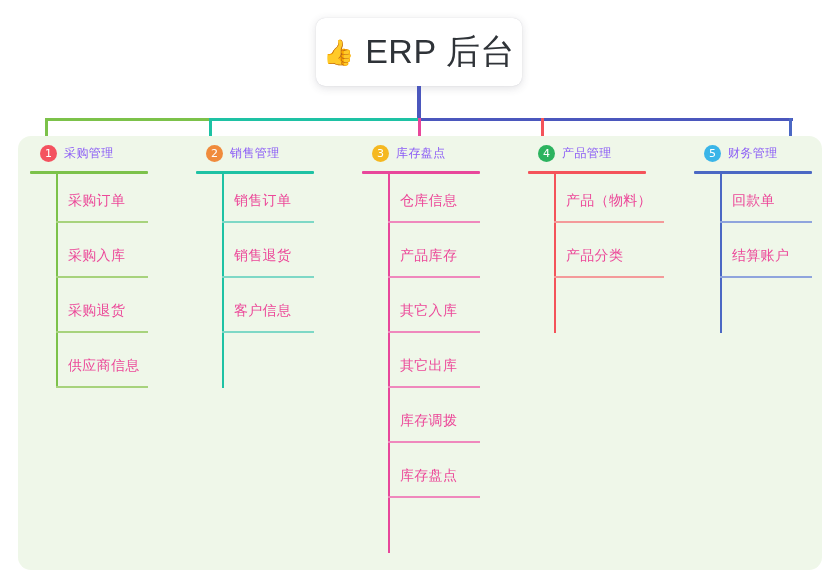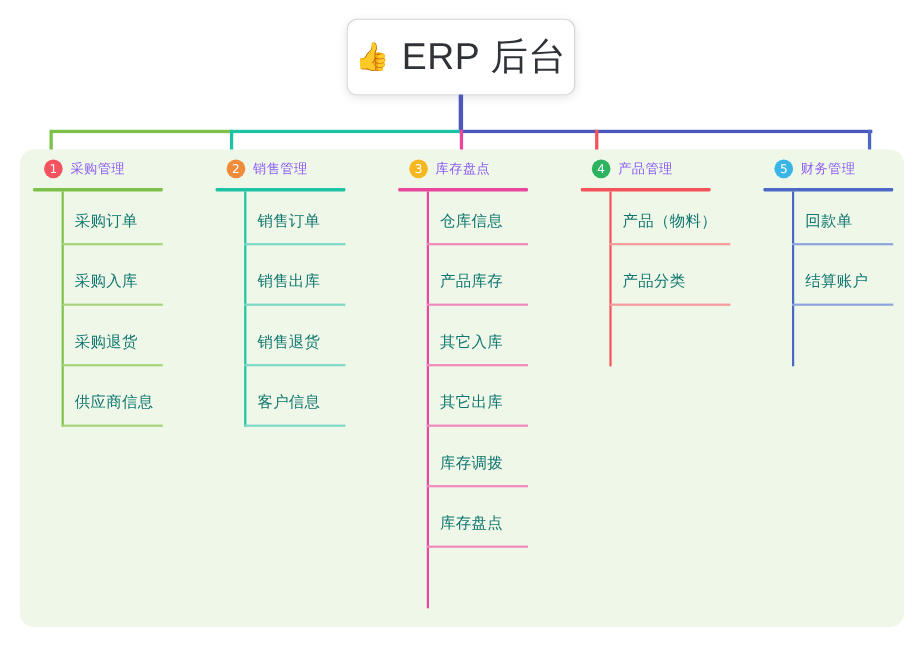--- a/index.html
+++ b/index.html
@@ -115,21 +115,21 @@
   }
   .leaf {
     position: relative;
     height: 55px;
   }
   .leaf-text {
     position: absolute;
     left: 38px;
     top: 18px;
     font-size: 14px;
-    color: #0f766e;
+    color: #ec4899;
     white-space: nowrap;
     letter-spacing: 0.3px;
   }
   .leaf-rule {
     position: absolute;
     left: 26px;
     top: 47px;
     height: 2px;
   }
 </style>
@@ -192,24 +192,20 @@
           <span class="col-title">销售管理</span>
         </div>
         <div class="col-rule" style="width: 118px; background: rgb(30, 194, 164);"></div>
         <div class="col-body" style="height: 220px;">
           <div class="trunk" style="height: 214px; background: rgb(30, 194, 164);"></div>
           <div class="leaf">
             <div class="leaf-text">销售订单</div>
             <div class="leaf-rule" style="width: 92px; background: rgb(126, 216, 198);"></div>
           </div>
           <div class="leaf">
-            <div class="leaf-text">销售出库</div>
-            <div class="leaf-rule" style="width: 92px; background: rgb(126, 216, 198);"></div>
-          </div>
-          <div class="leaf">
             <div class="leaf-text">销售退货</div>
             <div class="leaf-rule" style="width: 92px; background: rgb(126, 216, 198);"></div>
           </div>
           <div class="leaf">
             <div class="leaf-text">客户信息</div>
             <div class="leaf-rule" style="width: 92px; background: rgb(126, 216, 198);"></div>
           </div>
         </div>
       </div>
       <div class="column" style="left: 362px;">

